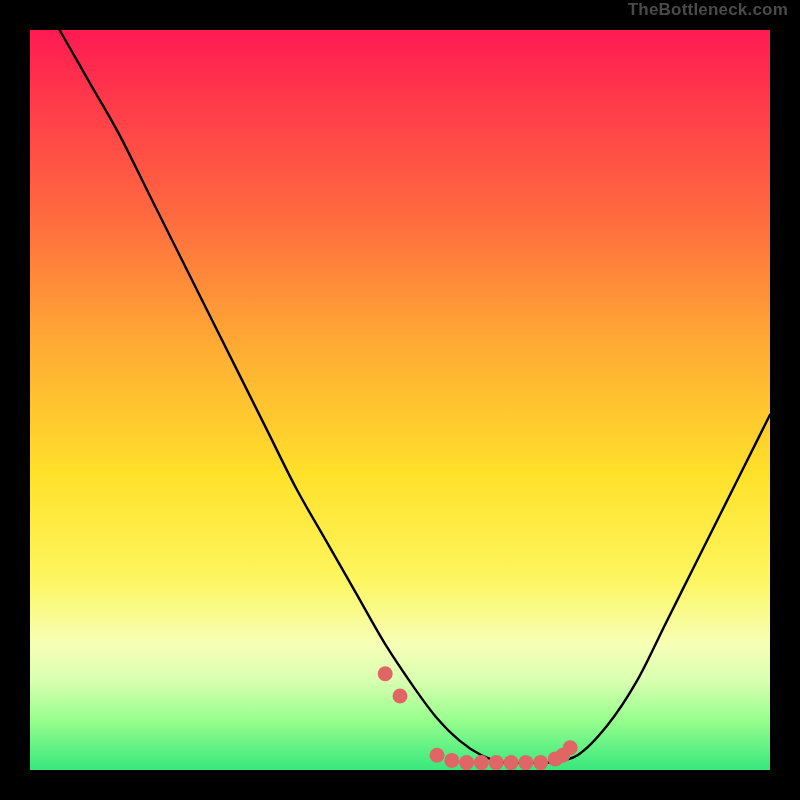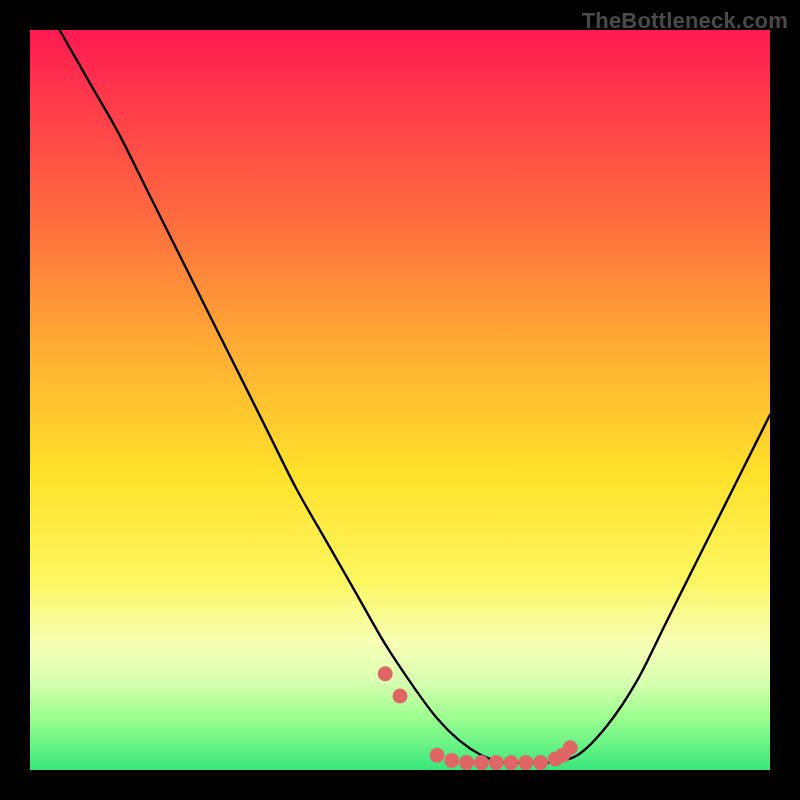--- a/index.html
+++ b/index.html
@@ -14,24 +14,24 @@
   .frame {
     position: absolute;
     top: 0;
     left: 0;
     width: 800px;
     height: 800px;
     background: #000;
   }
   .watermark {
     position: absolute;
-    top: 8px;
+    top: 0;
     right: 12px;
     color: #4a4a4a;
-    font-size: 22px;
+    font-size: 17px;
     font-weight: 600;
     letter-spacing: 0.2px;
     user-select: none;
   }
   .plot-area {
     position: absolute;
     left: 30px;
     top: 30px;
     width: 740px;
     height: 740px;

